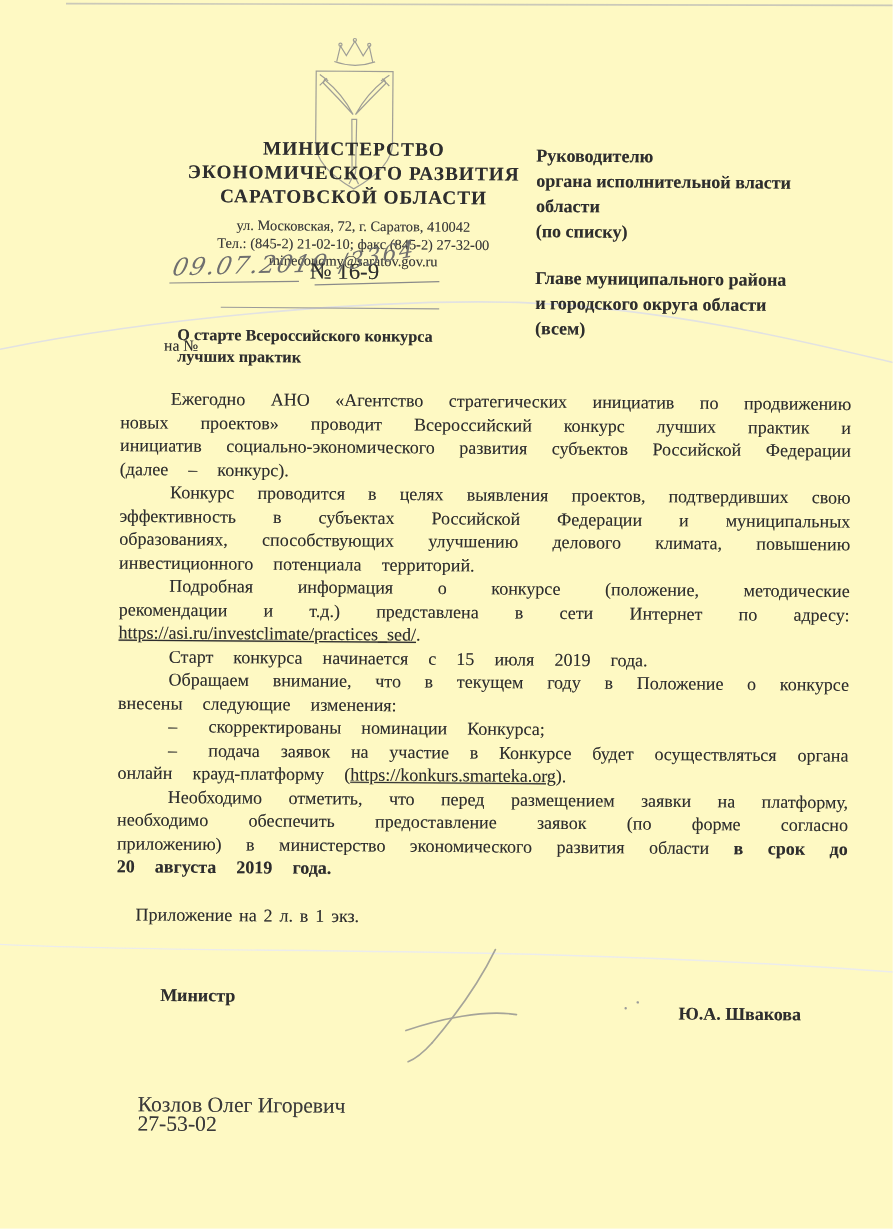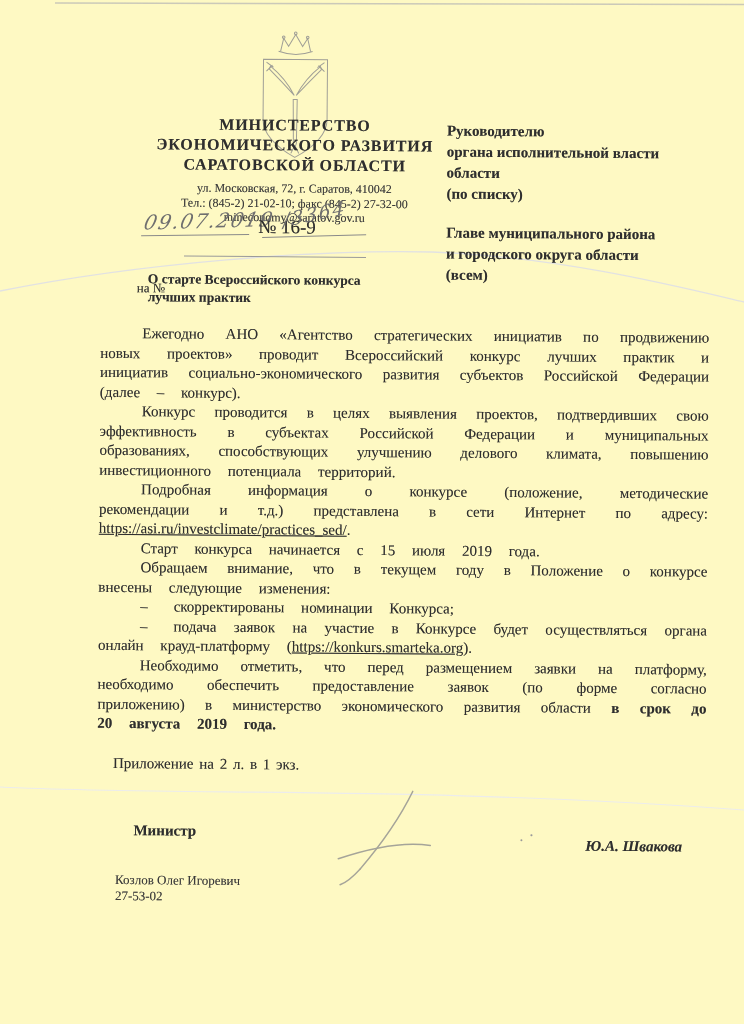--- a/index.html
+++ b/index.html
@@ -51,26 +51,26 @@
   
   .body { position:absolute; left:103px; top:326px; width:609px;
     font-size:15px; line-height:19.5px; text-align:justify; word-spacing:13px; }
   .body p { margin:0; text-indent:42px; }
   .body .dash { margin-right:26px; }
   .body a.doc-link { color:inherit; text-decoration:underline; }
   .body .attachment { margin-top:20px; text-indent:16px; word-spacing:2px; }
 
   
   .sig-label { position:absolute; left:140px; top:824px; font-weight:bold; font-size:15px; }
-  .sig-name  { position:absolute; left:592px; top:836px; font-weight:bold; font-size:15px;font-style:italic; }
+  .sig-name  { position:absolute; left:572px; top:836px; font-weight:bold; font-size:15px; }
   .sig-svg { position:absolute; left:330px; top:778px; width:120px; height:120px; }
   .speck { position:absolute; width:2px; height:2px; border-radius:50%; background:#9a9a9a; }
 
   
-  .executor { position:absolute; left:122px; top:874px; font-size:13px; line-height:16px; color:#3a3a3a; }
+  .executor { position:absolute; left:122px; top:914px; font-size:18px; line-height:16px; color:#3a3a3a; }
 </style>
 </head>
 <body>
 
 <div class="page">
 
   <svg class="artifacts" viewBox="0 0 744 1024">
     <path d="M55,3 L744,4.5" stroke="#b5b5b5" stroke-width="1.4" opacity=".7" fill="none"></path>
     <path d="M0,291 C140,263 320,249 432,252 C560,257 676,286 744,302" stroke="#e2e2e2" stroke-width="1.3" fill="none"></path>
     <path d="M0,787 C180,796 420,786 744,810" stroke="#ececec" stroke-width="1.2" fill="none"></path>

